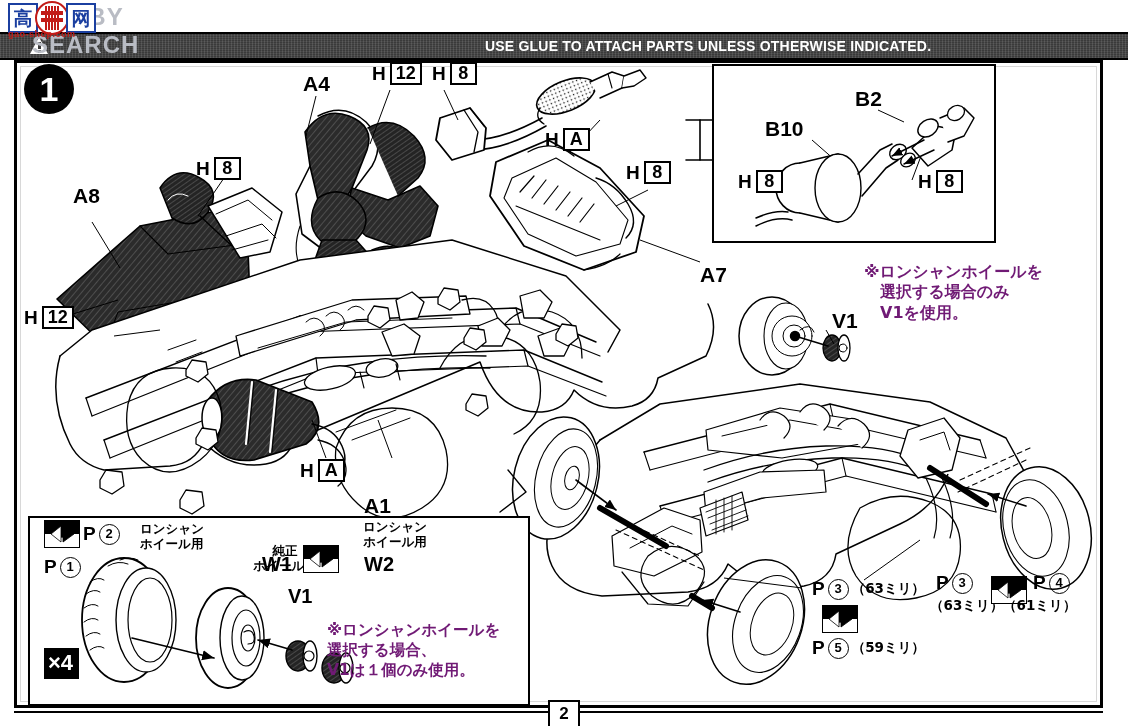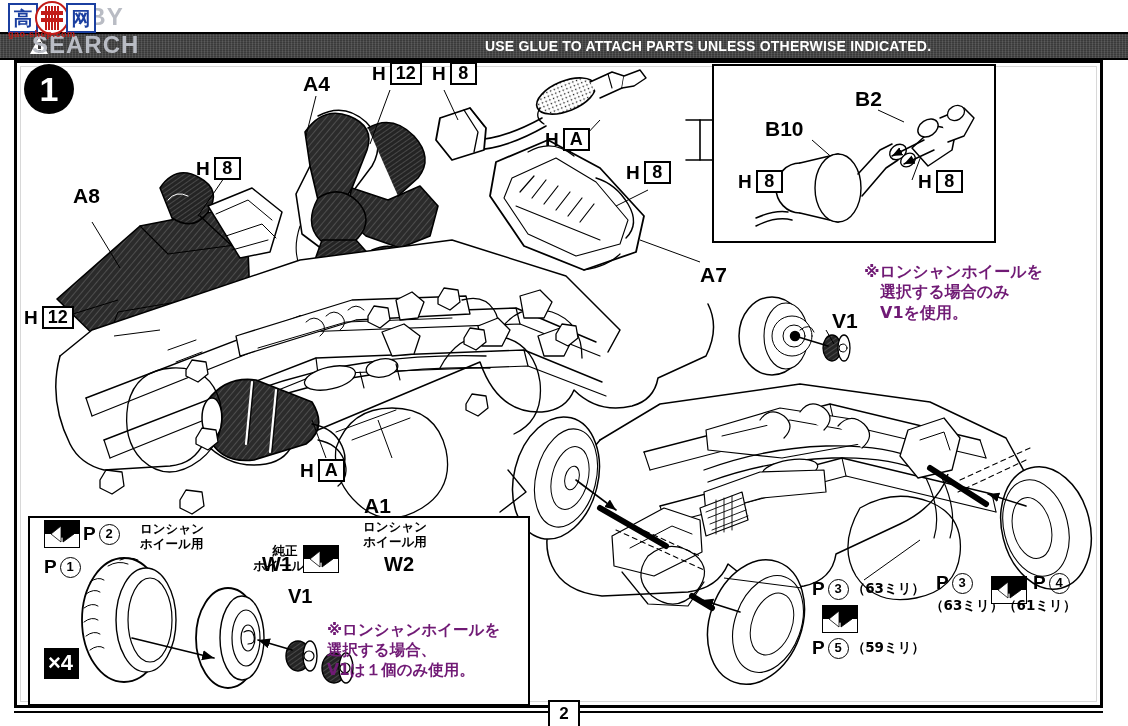--- a/index.html
+++ b/index.html
@@ -662,21 +662,21 @@
       <span class="arrows">
         <svg width="34" height="26" viewBox="0 0 34 26">
           <path d="M16 5 L6 13 L16 21 L16 16 L18 16 L18 10 L16 10 Z" fill="#fff" stroke="#000" stroke-width="0.8"></path>
           <path d="M18 5 L29 13 L18 21 L18 16 L16 16 L16 10 L18 10 Z" fill="#000" stroke="#000" stroke-width="0.8"></path>
         </svg>
       </span>
     </span>
   </div>
   <div class="jp-small" style="left:345px;top:519px;width:100px;">ロンシャン
 ホイール用</div>
-  <div class="lbl lbl-part" style="left:384px;top:554px;font-size:20px;">W2</div>
+  <div class="lbl lbl-part" style="left:364px;top:554px;font-size:20px;">W2</div>
 
   <div class="lbl lbl-part" style="left:288px;top:586px;font-size:20px;">V1</div>
   <div class="jp-note" style="left:327px;top:621px;font-size:15.5px;">※ロンシャンホイールを
 選択する場合、
 V1は１個のみ使用。</div>
 
   <div id="x4">×4</div>
 
   <div class="pmark" style="left:812px;top:578px;">
     <span>P</span>

